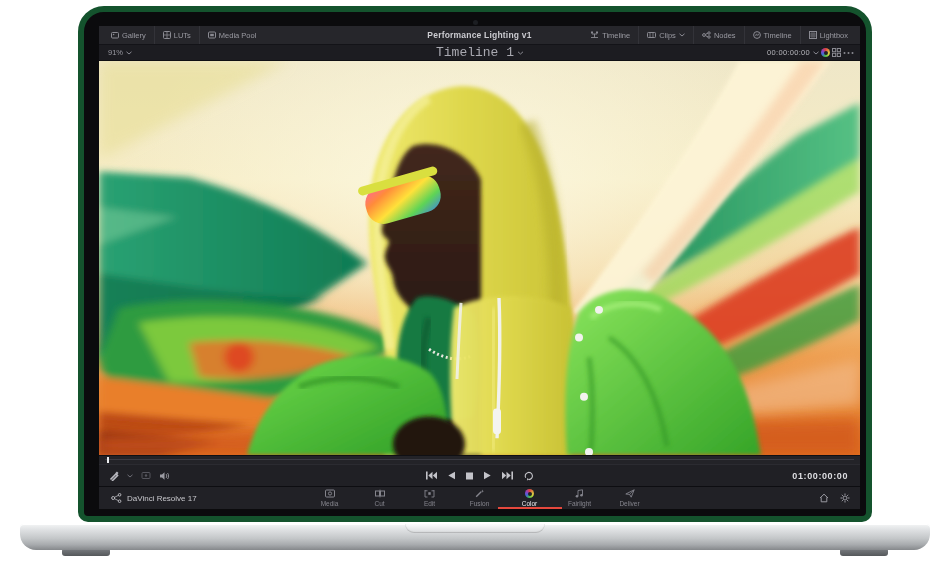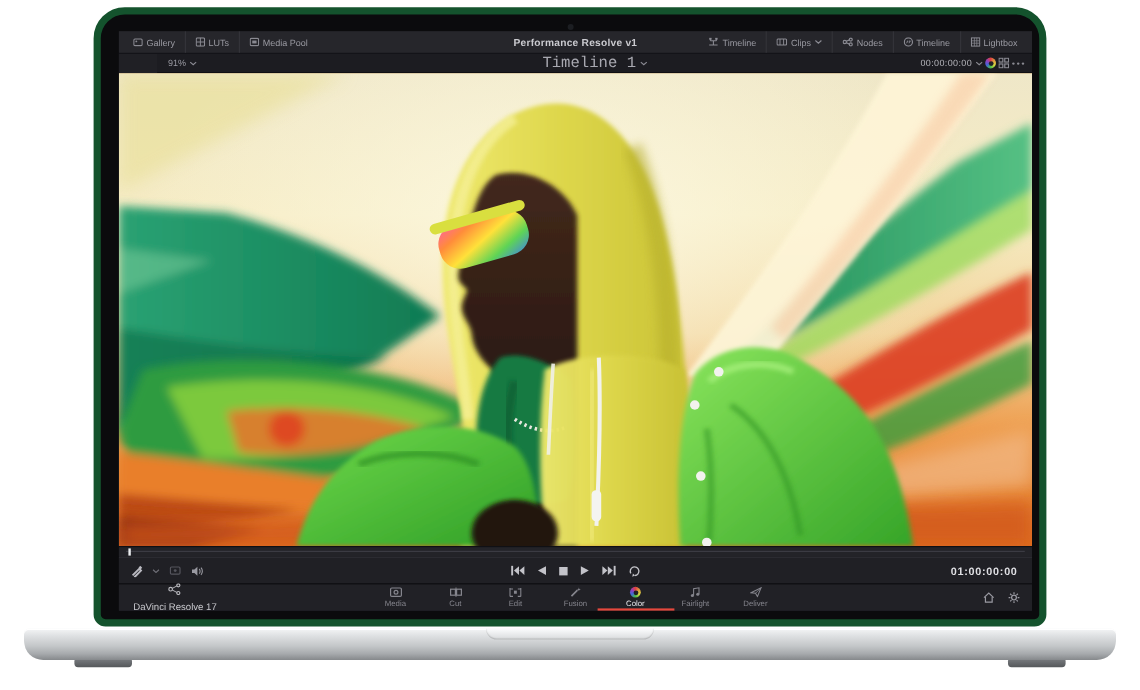--- a/index.html
+++ b/index.html
@@ -49,21 +49,21 @@
     display:flex;align-items:center;gap:3px;color:#9a9aa2;font-size:7.5px;
     padding:0 8px;height:100%;white-space:nowrap;cursor:default;
   }
   .btn-group .tbtn + .tbtn{border-left:1px solid #333339;}
   .win-title{
     position:absolute;left:50%;top:0;transform:translateX(-50%);height:100%;
     display:flex;align-items:center;color:#cbcbd0;font-size:8.5px;font-weight:bold;letter-spacing:.2px;
   }
   .bar-sub{
     height:15px;flex:0 0 15px;background:#1c1c21;border-bottom:1px solid #0f0f13;
-    position:relative;display:flex;align-items:flex-start;color:#9a9aa2;margin-left:32px;
+    position:relative;display:flex;align-items:flex-start;color:#9a9aa2;
   }
   .zoom-ctl{display:flex;align-items:center;gap:3px;font-size:7.5px;padding:0 9px;height:100%;}
   .tl-ctl{
     position:absolute;left:50%;transform:translateX(-50%);display:flex;align-items:center;gap:3px;
     font-size:13px;color:#a8a8b0;height:100%;font-family:Liberation Mono, monospace;
   }
   .sub-right{position:absolute;right:6px;display:flex;align-items:center;gap:2px;height:100%;}
   .tc-small{display:flex;align-items:center;gap:3px;font-size:7.5px;color:#b4b4ba;letter-spacing:.3px;}
   .chev{width:6px;height:4px;display:inline-block;}
   .viewer{flex:1 1 auto;position:relative;overflow:hidden;background:#e8c58d;}
@@ -77,21 +77,21 @@
   }
   .tools-left{display:flex;align-items:center;gap:8px;color:#9a9aa2;}
   .trans-center{
     position:absolute;left:50%;transform:translateX(-50%);display:flex;align-items:center;gap:10px;color:#c3c3c9;
   }
   .tc-big{position:absolute;right:12px;color:#dfdfe3;font-size:9px;letter-spacing:.6px;font-weight:bold;}
   .pagebar{
     height:22px;flex:0 0 22px;background:#212126;border-top:1px solid #0d0d11;
     position:relative;display:flex;align-items:center;
   }
-  .app-id{display:flex;align-items:center;gap:5px;margin-left:12px;color:#c7c7cc;font-size:8px;white-space:nowrap;flex-direction:column;}
+  .app-id{display:flex;align-items:center;gap:5px;margin-left:12px;color:#c7c7cc;font-size:8px;white-space:nowrap;}
   .tabs{position:absolute;left:50%;transform:translateX(-50%);display:flex;align-items:flex-end;height:100%;}
   .tab{
     width:50px;height:100%;display:flex;flex-direction:column;align-items:center;justify-content:center;
     gap:2px;color:#85858d;font-size:6.5px;position:relative;cursor:default;
   }
   .tab.active{color:#e8e8ec;}
   .tab.active::after{content:"";position:absolute;left:-7px;right:-7px;bottom:0;height:2px;background:#e5483d;}
   .pb-right{position:absolute;right:10px;display:flex;align-items:center;gap:11px;color:#9a9aa2;}
   .color-wheel{width:9px;height:9px;border-radius:50%;position:relative;flex:0 0 9px;
     background:conic-gradient(#e04040,#e0a040,#d8d840,#48c048,#4068d8,#9040c0,#e04040);}
@@ -125,21 +125,21 @@
           </div>
           <div class="tbtn">
             <svg class="ic" width="8" height="8" viewBox="0 0 8 8">
                 <rect x="0.5" y="1" width="7" height="6" rx="1" fill="none" stroke="#8a8a92"></rect>
                 <rect x="2.2" y="2.8" width="3.6" height="2.4" fill="#8a8a92"></rect>
               </svg>
             <span>Media Pool</span>
           </div>
         </div>
 
-        <div class="win-title">Performance Resolve v1</div>
+        <div class="win-title">Performance Lighting v1</div>
 
         <div class="btn-group">
           <div class="tbtn">
             <svg class="ic" width="9" height="8" viewBox="0 0 9 8">
                 <path d="M1 6.5 H8 M4.5 6.5 V3 M2 3 H7 M2 3 V1.5 M7 3 V1.5" stroke="#8a8a92" fill="none" stroke-width="0.9"></path>
                 <rect x="1" y="0.5" width="2" height="1.6" fill="#8a8a92"></rect>
                 <rect x="6" y="0.5" width="2" height="1.6" fill="#8a8a92"></rect>
               </svg>
             <span>Timeline</span>
           </div>

